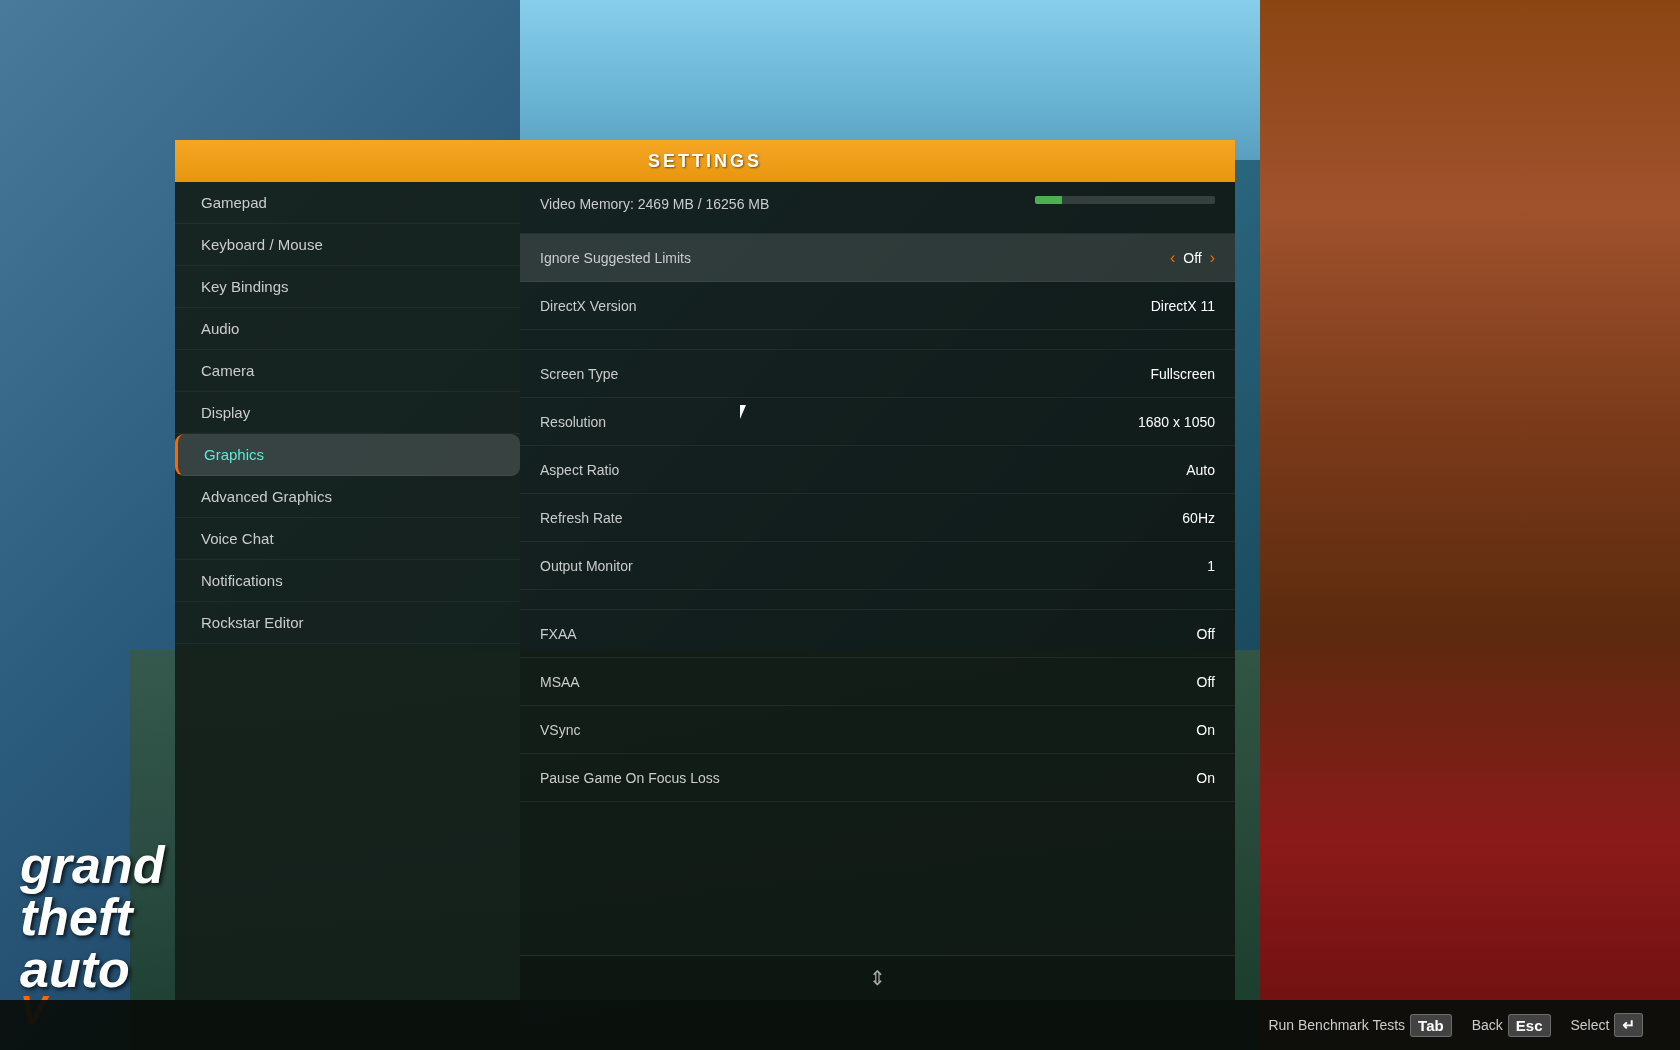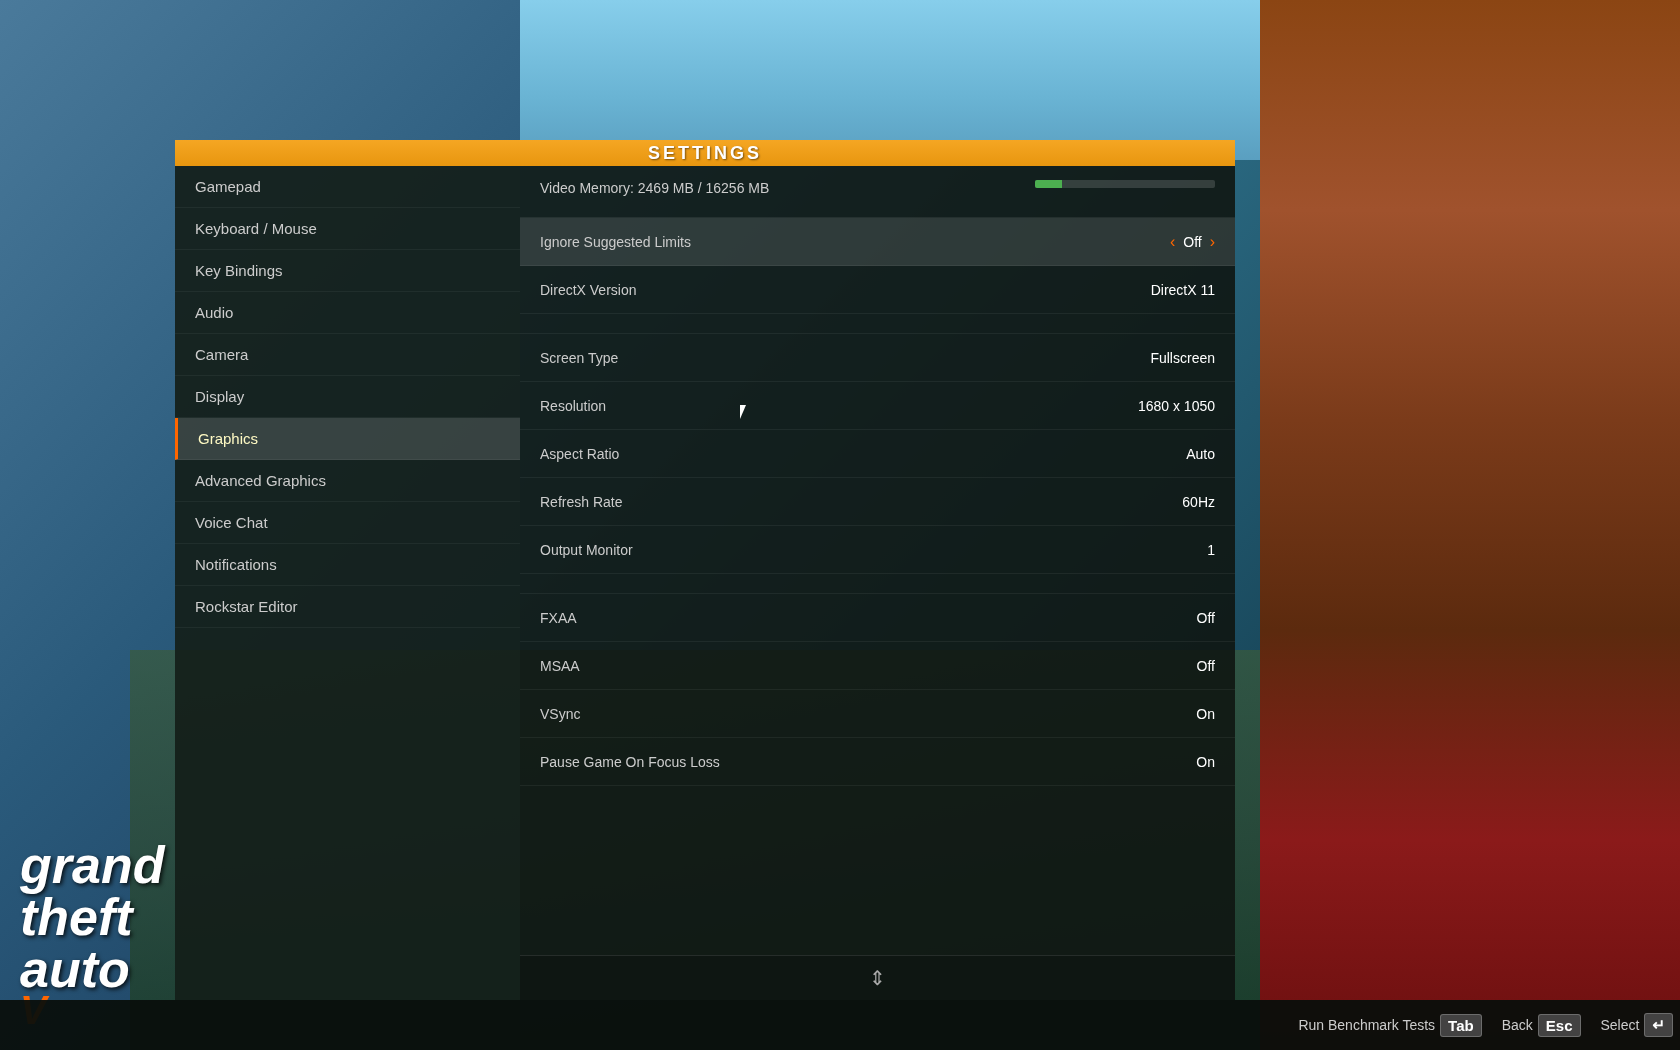--- a/index.html
+++ b/index.html
@@ -88,21 +88,21 @@
       right: 445px;
       bottom: 50px;
       display: flex;
       flex-direction: column;
       z-index: 20;
     }
 
     
     .title-bar {
       background: linear-gradient(180deg, #f5a623 0%, #e8960f 100%);
-      height: 26px;
+      height: 42px;
       display: flex;
       align-items: center;
       justify-content: center;
     }
 
     .title-bar span {
       color: white;
       font-size: 18px;
       font-weight: bold;
       letter-spacing: 3px;
@@ -117,32 +117,33 @@
     }
 
     
     .nav-panel {
       width: 345px;
       background: rgba(20, 30, 25, 0.92);
       flex-shrink: 0;
     }
 
     .nav-item {
-      padding: 12px 20px;
+      padding: 12px 26px;
       color: #cccccc;
       font-size: 15px;
       cursor: pointer;
       border-bottom: 1px solid rgba(255,255,255,0.05);
       transition: background 0.1s;
     }
 
     .nav-item.active {
       background: rgba(255, 255, 255, 0.15);
-      color: #fef9c3;
+      color: #5eead4;
       border-left: 3px solid #ff6600;
+      border-radius: 9px;
     }
 
     
     .settings-right {
       flex: 1;
       background: rgba(15, 22, 18, 0.90);
       display: flex;
       flex-direction: column;
     }
 
@@ -232,21 +233,21 @@
     .bottom-bar {
       position: absolute;
       bottom: 0;
       left: 0;
       right: 0;
       height: 50px;
       background: rgba(10, 15, 12, 0.95);
       display: flex;
       align-items: center;
       justify-content: flex-end;
-      padding: 0 7px;
+      padding: 0 37px;
       gap: 5px;
       z-index: 30;
     }
 
     .bottom-btn {
       display: flex;
       align-items: center;
       gap: 5px;
       color: #cccccc;
       font-size: 14px;

